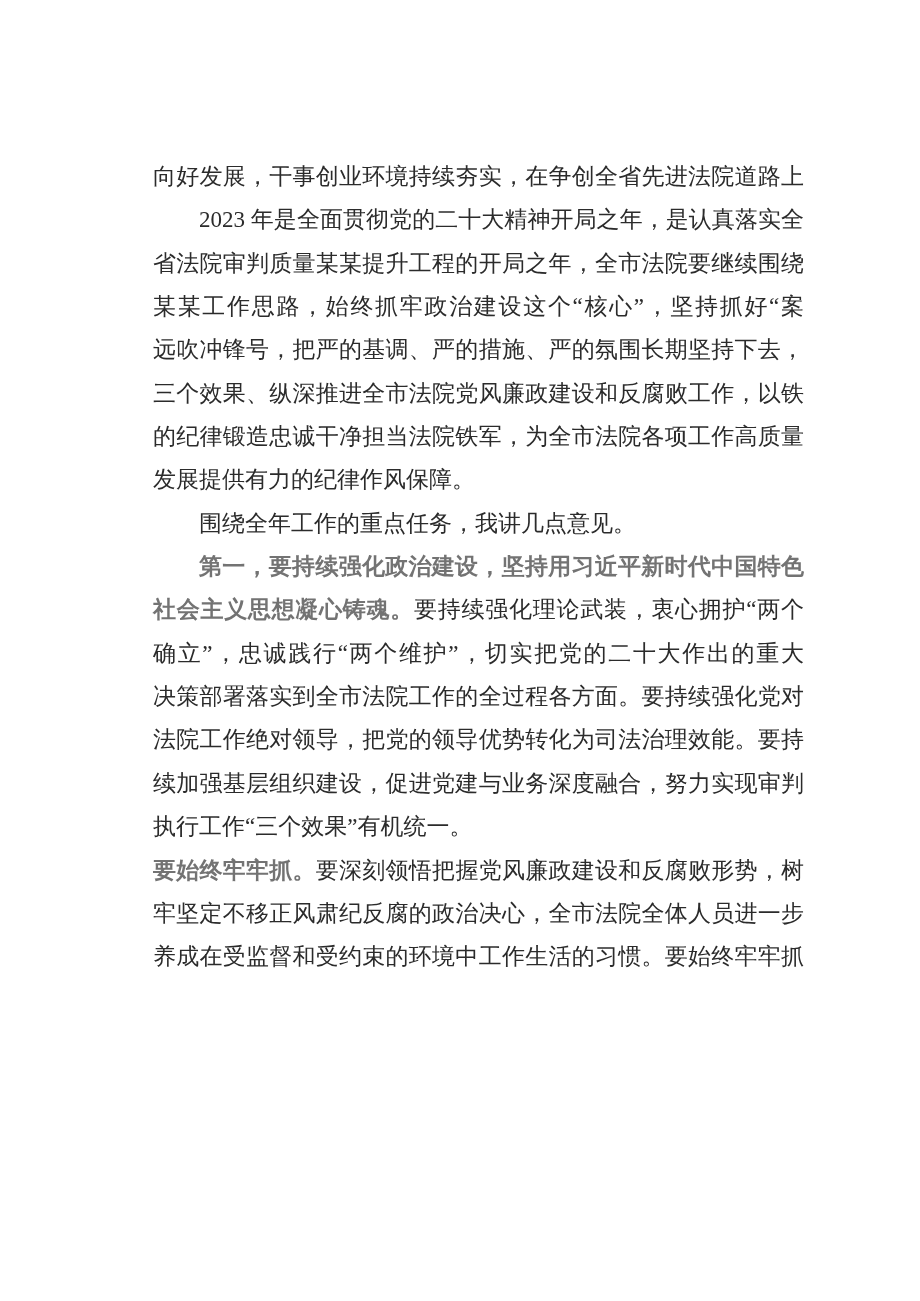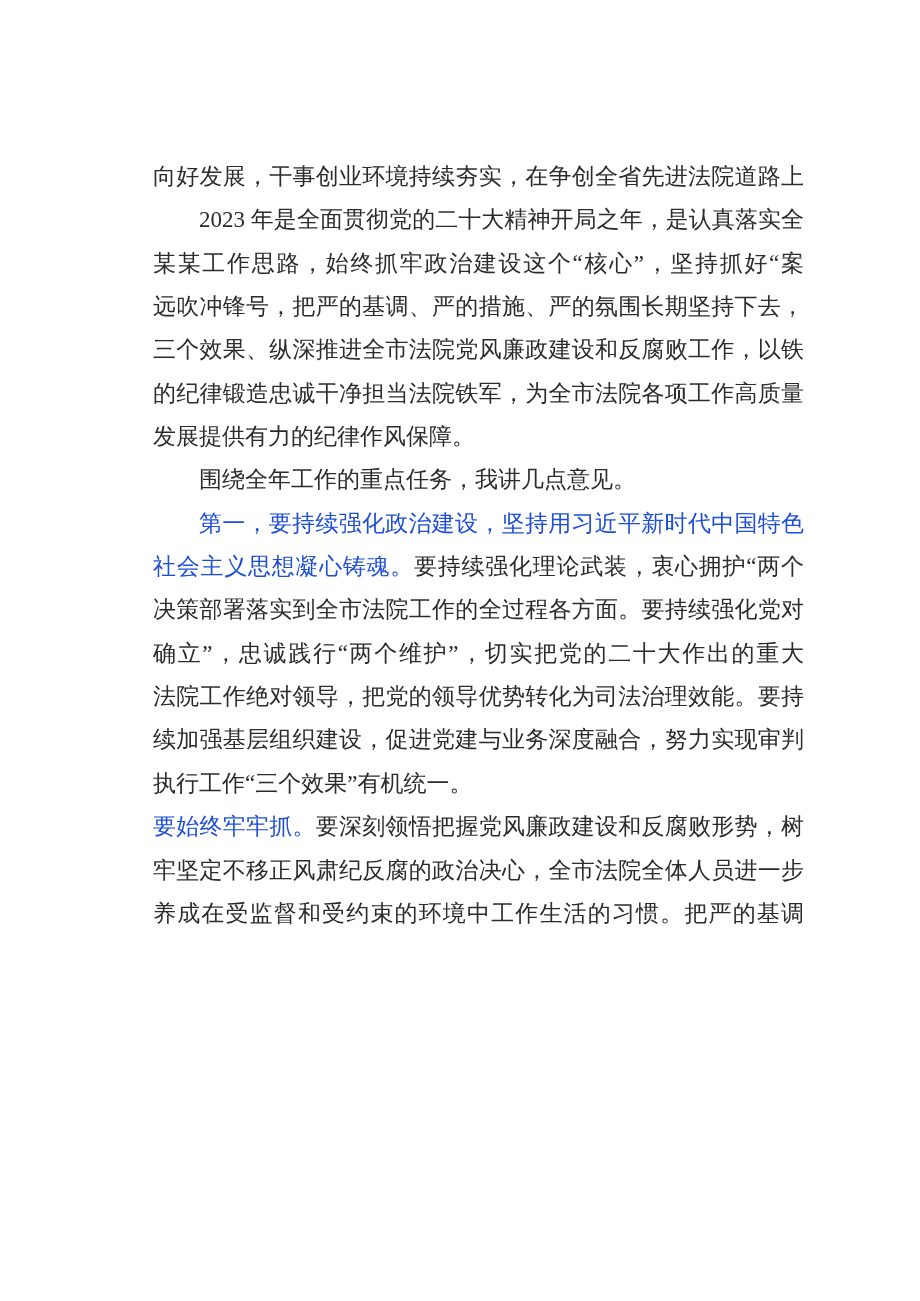--- a/index.html
+++ b/index.html
@@ -36,41 +36,42 @@
     text-align-last: left;
     height: 43.35px;
   }
   .line.justify {
     text-align-last: justify;
   }
   .line.indent {
     padding-left: 46px;
   }
   .seg.bold {
-    font-weight: 400;
-    color: #1d4ed8;
+    font-weight: 700;
+    color: #737373;
   }
 </style>
 </head>
 <body style="background: rgb(255, 255, 255);">
 
 <div class="page">
   <div class="text-block" id="doc-body" style="color: rgb(43, 43, 43);">
       <div class="line justify"><span class="seg">向好发展，干事创业环境持续夯实，在争创全省先进法院道路上</span></div>
       <div class="line justify indent"><span class="seg">2023 年是全面贯彻党的二十大精神开局之年，是认真落实全</span></div>
+      <div class="line justify"><span class="seg">省法院审判质量某某提升工程的开局之年，全市法院要继续围绕</span></div>
       <div class="line justify"><span class="seg">某某工作思路，始终抓牢政治建设这个“核心”，坚持抓好“案</span></div>
       <div class="line justify"><span class="seg">远吹冲锋号，把严的基调、严的措施、严的氛围长期坚持下去，</span></div>
       <div class="line justify"><span class="seg">三个效果、纵深推进全市法院党风廉政建设和反腐败工作，以铁</span></div>
       <div class="line justify"><span class="seg">的纪律锻造忠诚干净担当法院铁军，为全市法院各项工作高质量</span></div>
       <div class="line"><span class="seg">发展提供有力的纪律作风保障。</span></div>
       <div class="line indent"><span class="seg">围绕全年工作的重点任务，我讲几点意见。</span></div>
       <div class="line justify indent"><span class="seg bold">第一，要持续强化政治建设，坚持用习近平新时代中国特色</span></div>
       <div class="line justify"><span class="seg bold">社会主义思想凝心铸魂。</span><span class="seg">要持续强化理论武装，衷心拥护“两个</span></div>
+      <div class="line justify"><span class="seg">确立”，忠诚践行“两个维护”，切实把党的二十大作出的重大</span></div>
       <div class="line justify"><span class="seg">决策部署落实到全市法院工作的全过程各方面。要持续强化党对</span></div>
-      <div class="line justify"><span class="seg">确立”，忠诚践行“两个维护”，切实把党的二十大作出的重大</span></div>
       <div class="line justify"><span class="seg">法院工作绝对领导，把党的领导优势转化为司法治理效能。要持</span></div>
       <div class="line justify"><span class="seg">续加强基层组织建设，促进党建与业务深度融合，努力实现审判</span></div>
       <div class="line"><span class="seg">执行工作“三个效果”有机统一。</span></div>
       <div class="line justify"><span class="seg bold">要始终牢牢抓。</span><span class="seg">要深刻领悟把握党风廉政建设和反腐败形势，树</span></div>
       <div class="line justify"><span class="seg">牢坚定不移正风肃纪反腐的政治决心，全市法院全体人员进一步</span></div>
-      <div class="line justify"><span class="seg">养成在受监督和受约束的环境中工作生活的习惯。把严的基调</span></div>
+      <div class="line justify"><span class="seg">养成在受监督和受约束的环境中工作生活的习惯。要始终牢牢抓</span></div>
     </div>
 </div>
 
 </body></html>

